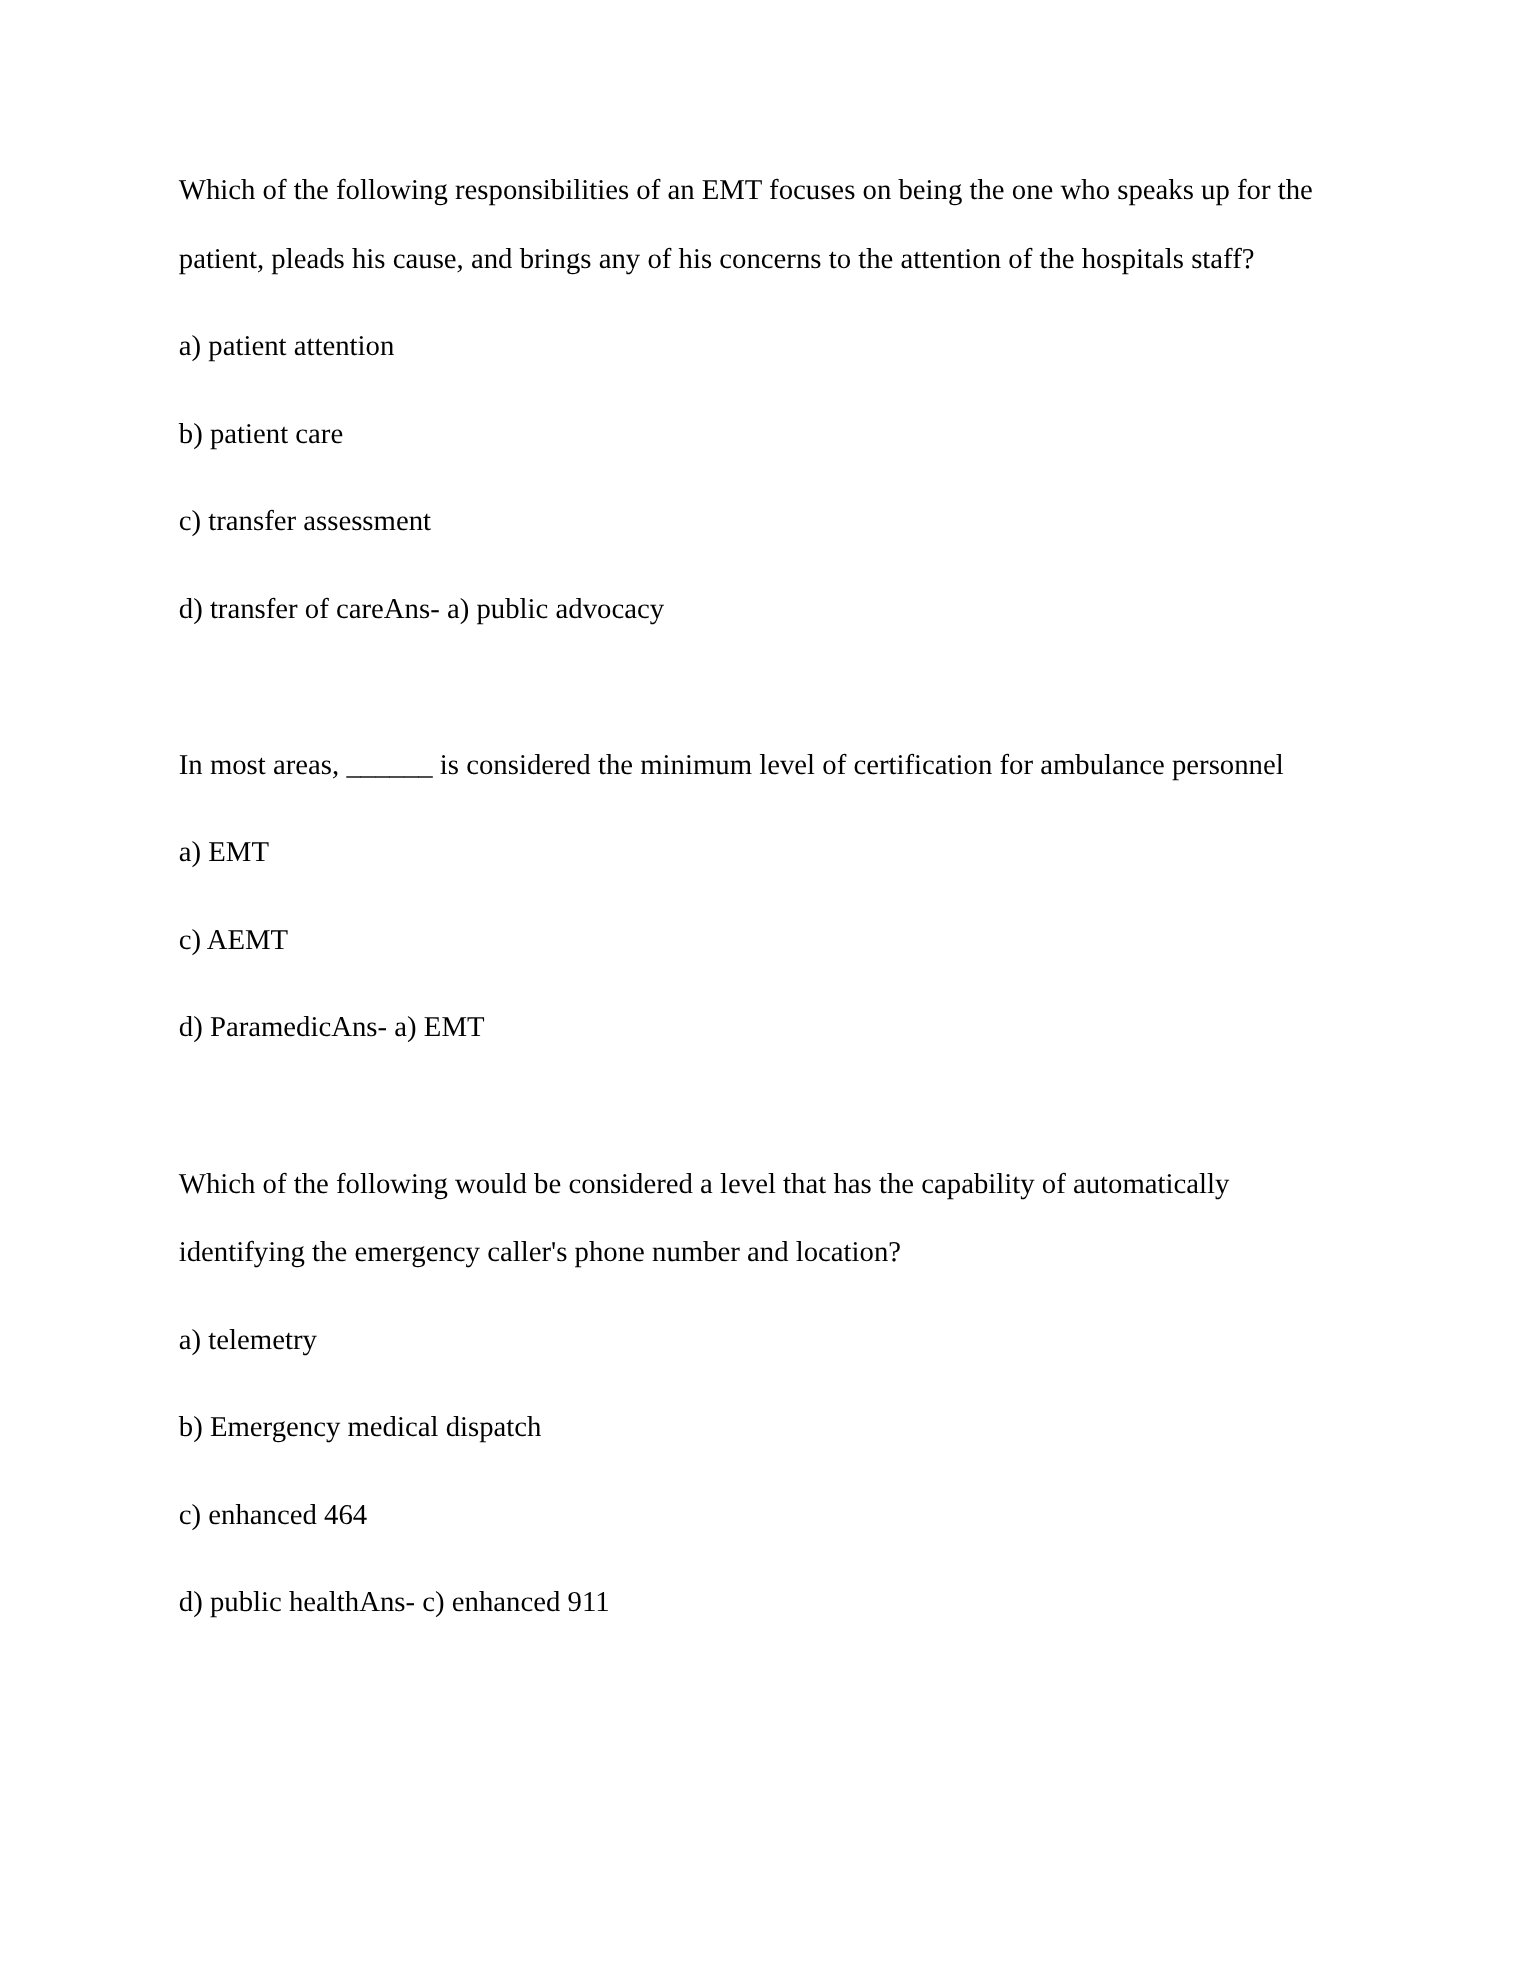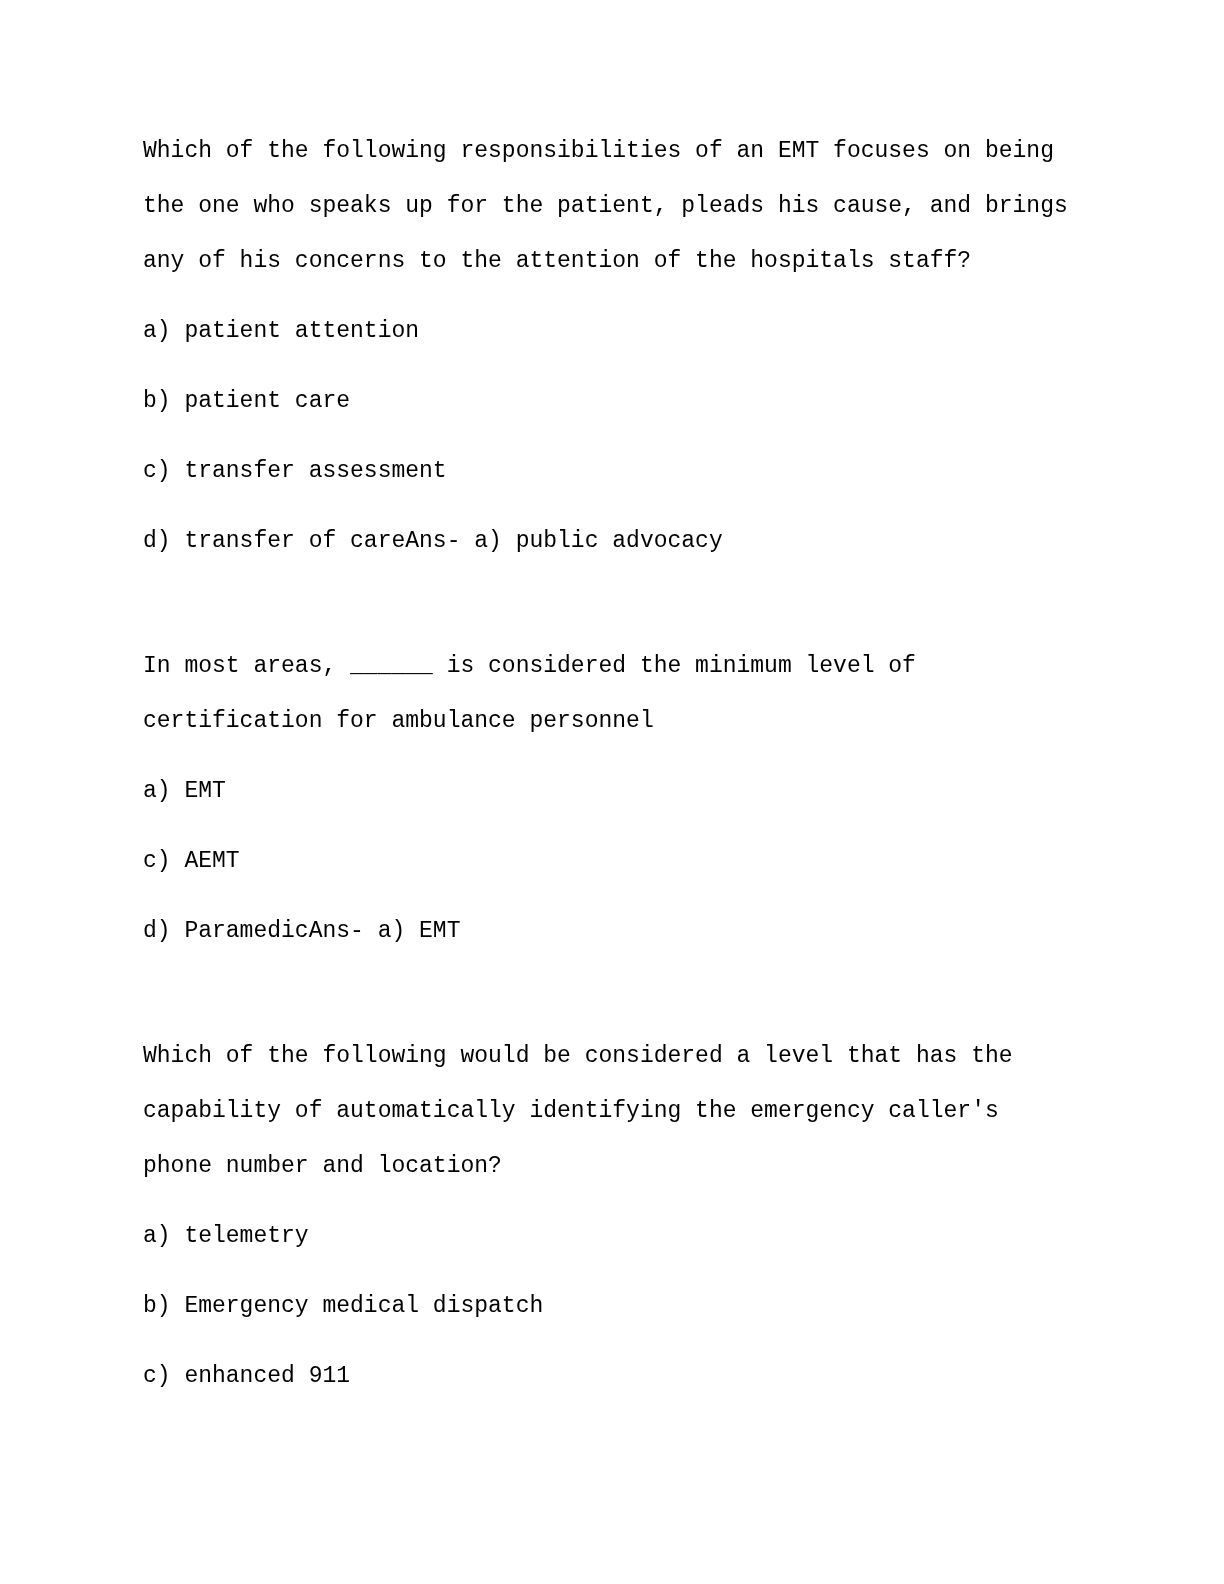--- a/index.html
+++ b/index.html
@@ -26,21 +26,20 @@
     line-height: 55px;
   }
   .q-text {
     margin-bottom: 15px;
   }
   .option {
     margin-bottom: 15px;
   }
   .question-block {
     margin-bottom: 70px;
-    font-family: Liberation Mono, monospace;
   }
 </style>
 </head>
 <body>
 
 <div class="page">
 
   <div class="question-block">
     <p class="q-text">Which of the following responsibilities of an EMT focuses on being the one who speaks up for the patient, pleads his cause, and brings any of his concerns to the attention of the hospitals staff?</p>
     <p class="option">a) patient attention</p>
@@ -53,16 +52,17 @@
     <p class="q-text">In most areas, ______ is considered the minimum level of certification for ambulance personnel</p>
     <p class="option">a) EMT</p>
     <p class="option">c) AEMT</p>
     <p class="option">d) ParamedicAns- a) EMT</p>
   </div>
 
   <div class="question-block">
     <p class="q-text">Which of the following would be considered a level that has the capability of automatically identifying the emergency caller's phone number and location?</p>
     <p class="option">a) telemetry</p>
     <p class="option">b) Emergency medical dispatch</p>
-    <p class="option">c) enhanced 911</p>
+    <p class="option">c) enhanced 464</p>
+    <p class="option">d) public healthAns- c) enhanced 911</p>
   </div>
 
 </div>
 
 </body></html>

